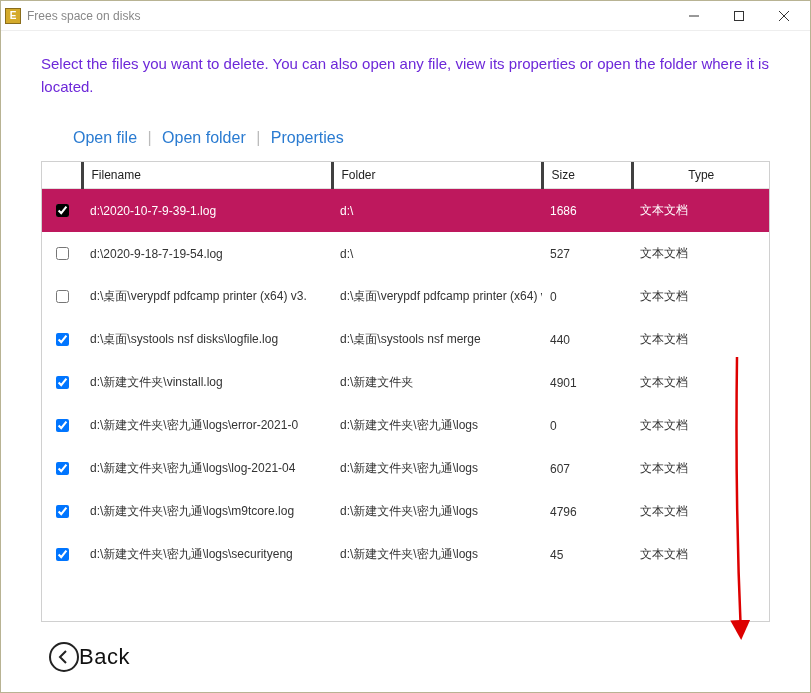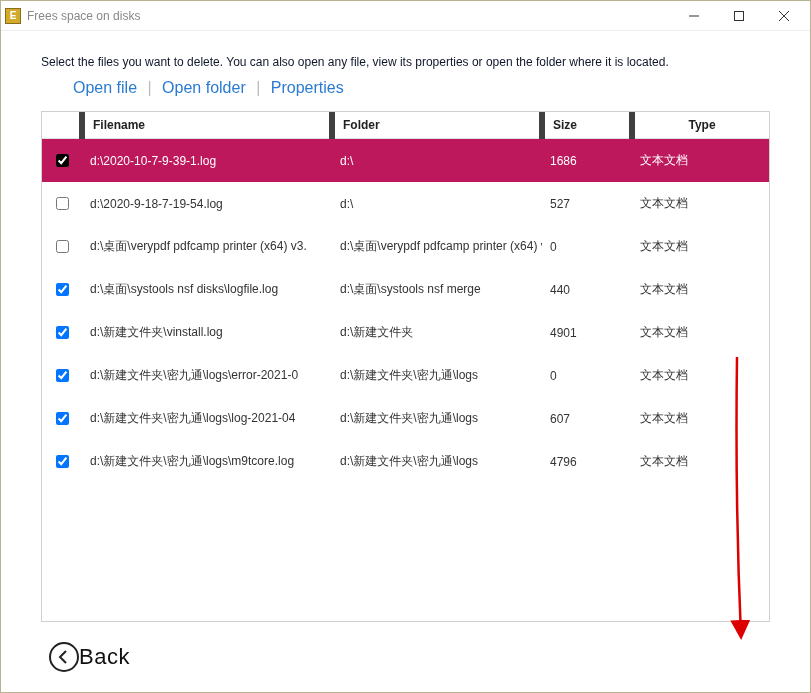--- a/index.html
+++ b/index.html
@@ -4,31 +4,31 @@
 <style>
   * { box-sizing: border-box; }
   html, body { margin: 0; padding: 0; font-family: "Segoe UI", Tahoma, sans-serif; font-size: 13px; color: #222; }
   .window { width: 811px; height: 693px; border: 1px solid #b8b393; background: #fff; position: relative; display: flex; flex-direction: column; }
   .titlebar { height: 30px; display: flex; align-items: center; padding: 0 4px; border-bottom: 1px solid #eee; }
   .titlebar .app-icon { width: 16px; height: 16px; background: #d4aa2b; border: 1px solid #8a6d1b; margin-right: 6px; display:inline-flex; align-items:center; justify-content:center; color:#fff; font-size:10px; font-weight:bold; }
   .titlebar .title { color: #888; font-size: 12px; flex: 0 0 auto; }
   .titlebar .spacer { flex: 1; }
   .titlebar .winbtn { width: 45px; height: 28px; display: flex; align-items: center; justify-content: center; color: #666; }
   .content { padding: 22px 40px 0 40px; flex: 1 1 auto; display: flex; flex-direction: column; overflow: hidden; }
-  .instruction { font-size: 12px; line-height: 1.5; color: #0f172a; margin-bottom: 8px; }
+  .instruction { font-size: 15px; line-height: 1.5; color: #6d28d9; margin-bottom: 31px; }
   .links { font-size: 16px; color: #2a6496; margin-bottom: 14px; margin-left: 32px; }
   .links .link { color: #2a7bd1; cursor: pointer; }
   .links .sep { color: #bbb; margin: 0 6px; }
   .table-wrap { border: 1px solid #d0d0d0; flex: 1 1 auto; display: flex; overflow: hidden; }
   .table-scroll { flex: 1; overflow-y: auto; overflow-x: hidden; }
   .table-scroll::-webkit-scrollbar { width: 17px; background:#f0f0f0; }
   .table-scroll::-webkit-scrollbar-thumb { background:#c7c7c7; }
   table { border-collapse: collapse; width: 100%; table-layout: fixed; }
   thead th { text-align: left; font-weight: normal; font-size: 12px; padding: 6px 8px; border-bottom: 1px solid #e0e0e0; background: #fff; position: sticky; top: 0; }
-  thead th + th { border-left: 6px solid #404040; font-weight: bold; }
+  thead th + th { border-left: 3px solid #404040; }
   th.c-chk { width: 40px; }
   th.c-name { width: 250px; }
   th.c-folder { width: 210px; }
   th.c-size { width: 90px; }
   th.c-type { width: auto; text-align: center; }
   tbody td { padding: 12px 8px; font-size: 12px; color: #333; white-space: nowrap; overflow: hidden; text-overflow: clip; vertical-align: middle; }
   tbody tr.selected td { background: #be185d; color: #fff; }
   tbody tr.selected td input[type=checkbox] { accent-color: #000; }
   td.c-chk { text-align: center; }
   td.c-chk input { width: 13px; height: 13px; }
@@ -139,20 +139,27 @@
                 <td class="c-size">607</td>
                 <td class="c-type">文本文档</td>
               </tr>
               <tr>
                 <td class="c-chk"><input type="checkbox" checked="" style=""></td>
                 <td class="c-name">d:\新建文件夹\密九通\logs\m9tcore.log</td>
                 <td class="c-folder">d:\新建文件夹\密九通\logs</td>
                 <td class="c-size">4796</td>
                 <td class="c-type">文本文档</td>
               </tr>
+              <tr>
+                <td class="c-chk"><input type="checkbox" checked="" style=""></td>
+                <td class="c-name">d:\新建文件夹\密九通\logs\securityeng</td>
+                <td class="c-folder">d:\新建文件夹\密九通\logs</td>
+                <td class="c-size">45</td>
+                <td class="c-type">文本文档</td>
+              </tr>
             </tbody>
         </table>
       </div>
     </div>
 
   </div>
 
   <div class="footer">
     <div class="navbtn">
       <span class="circle">

